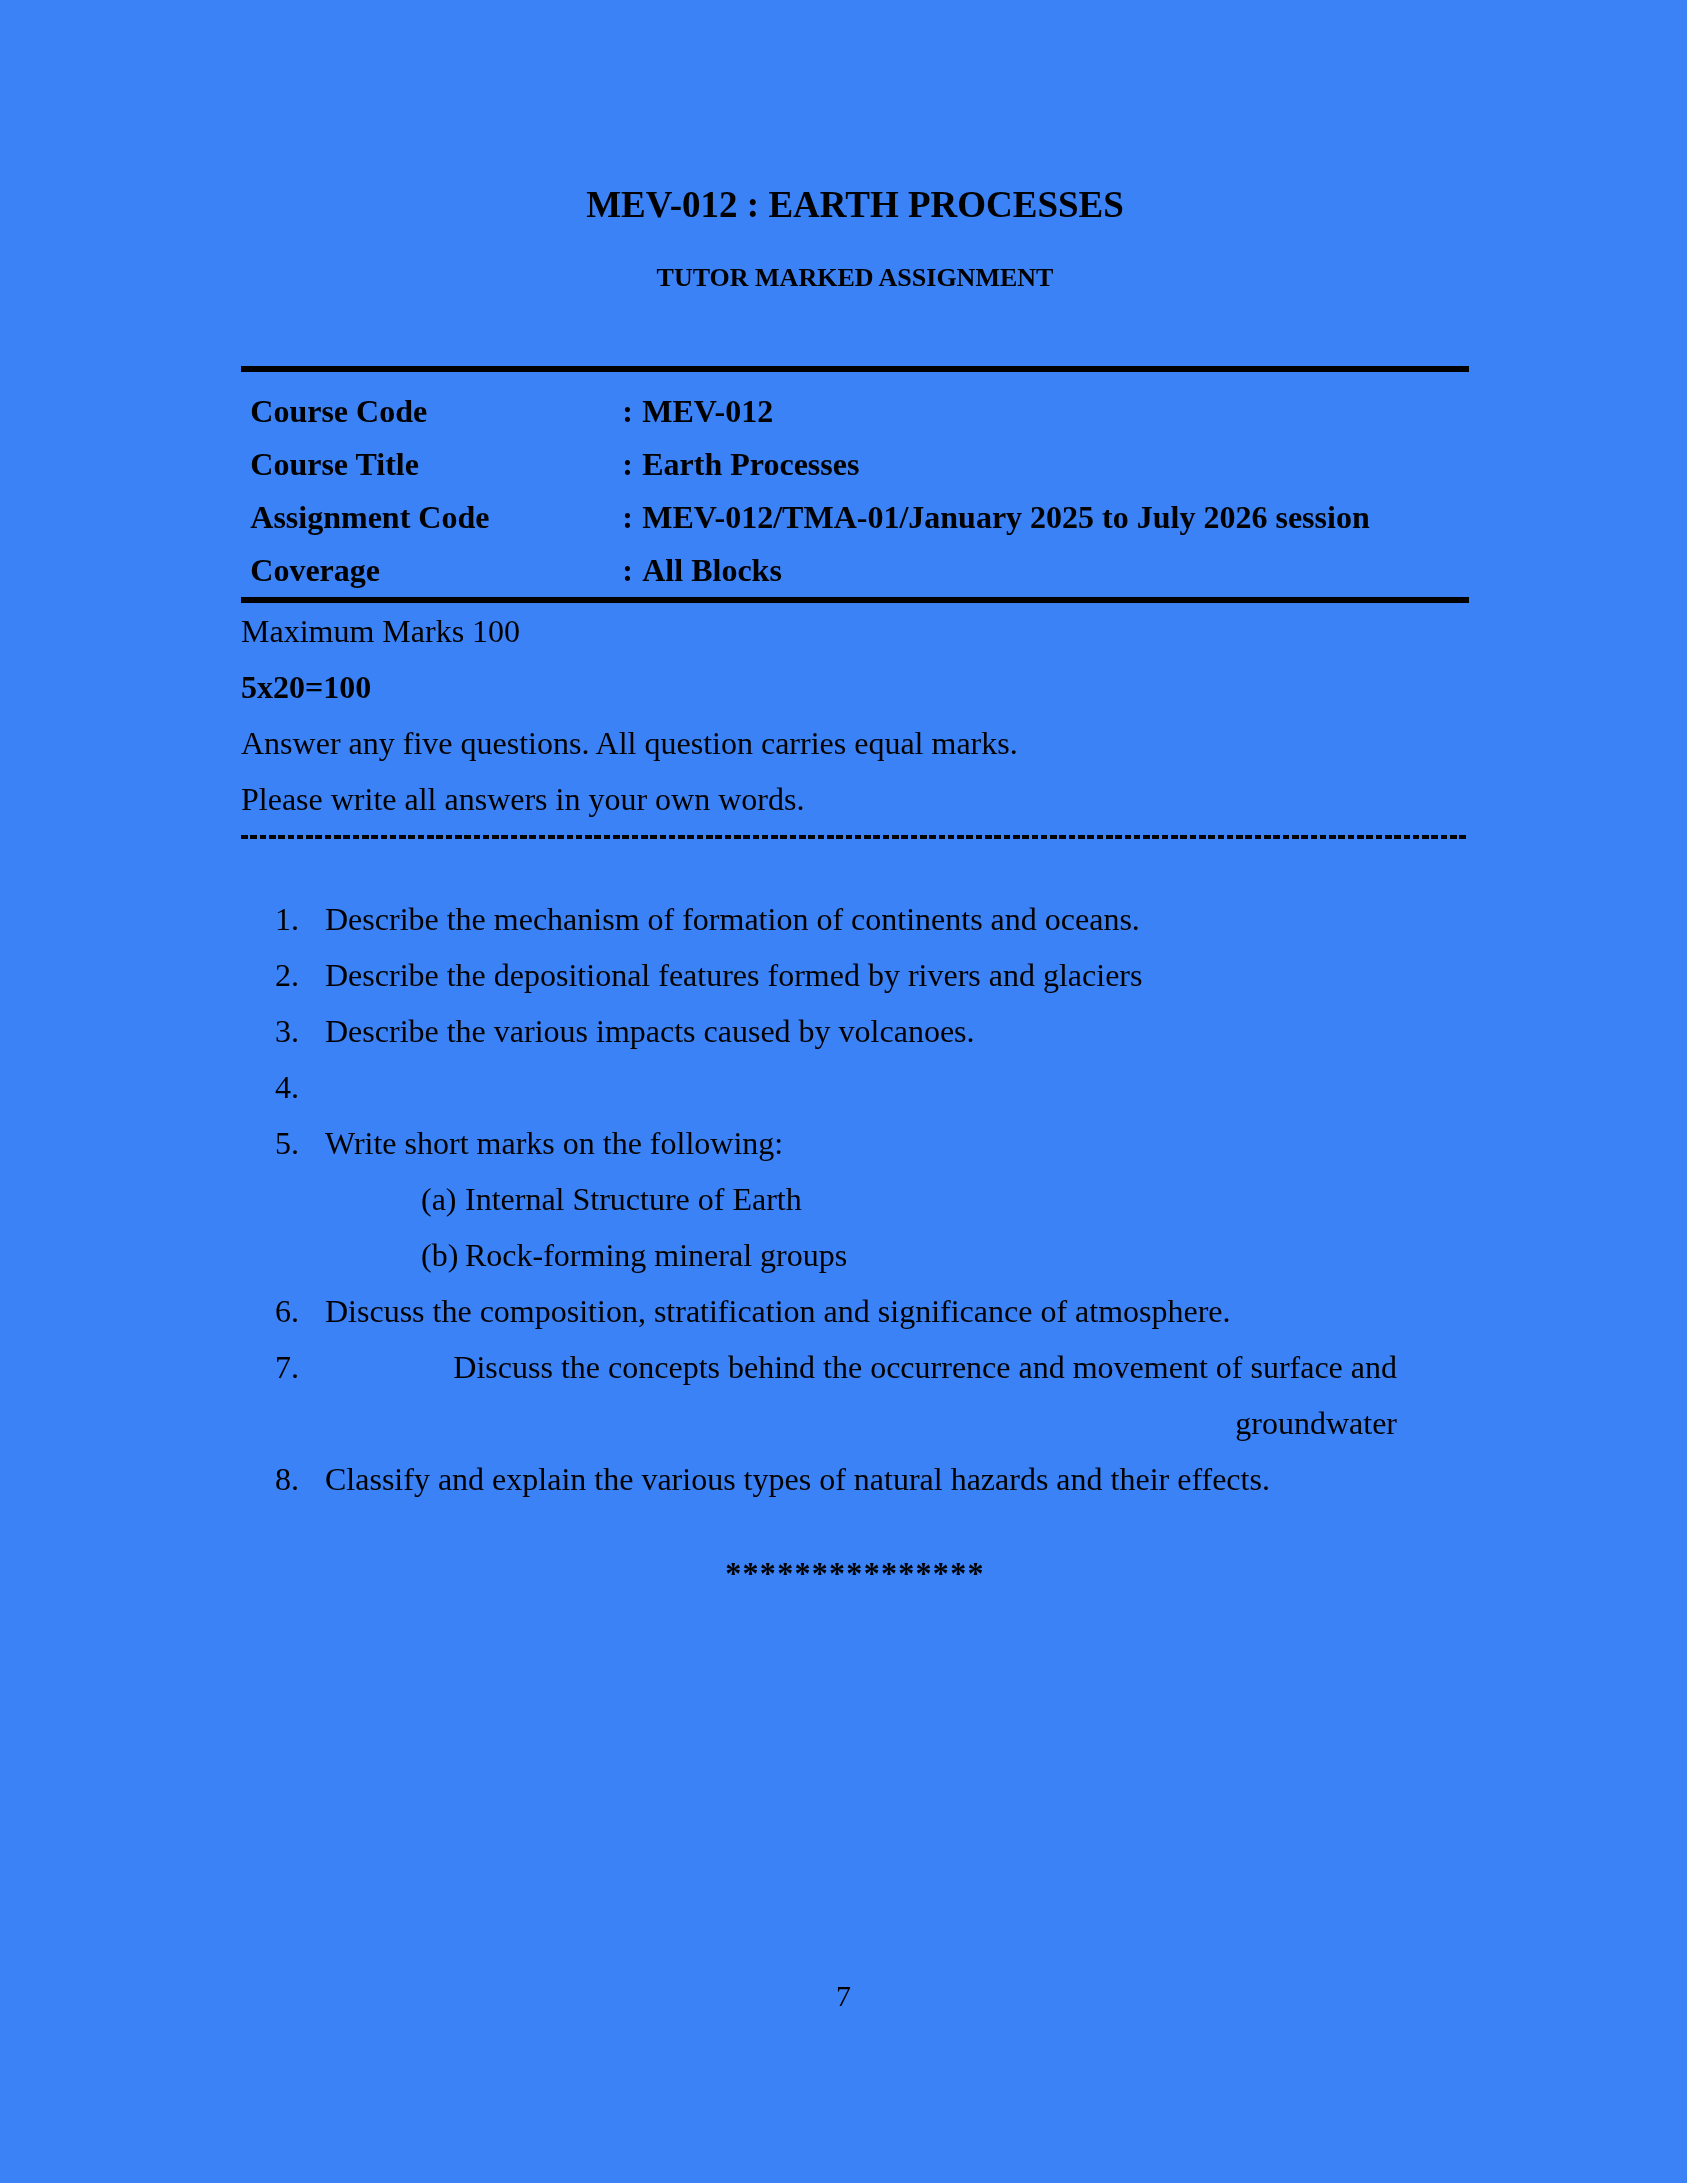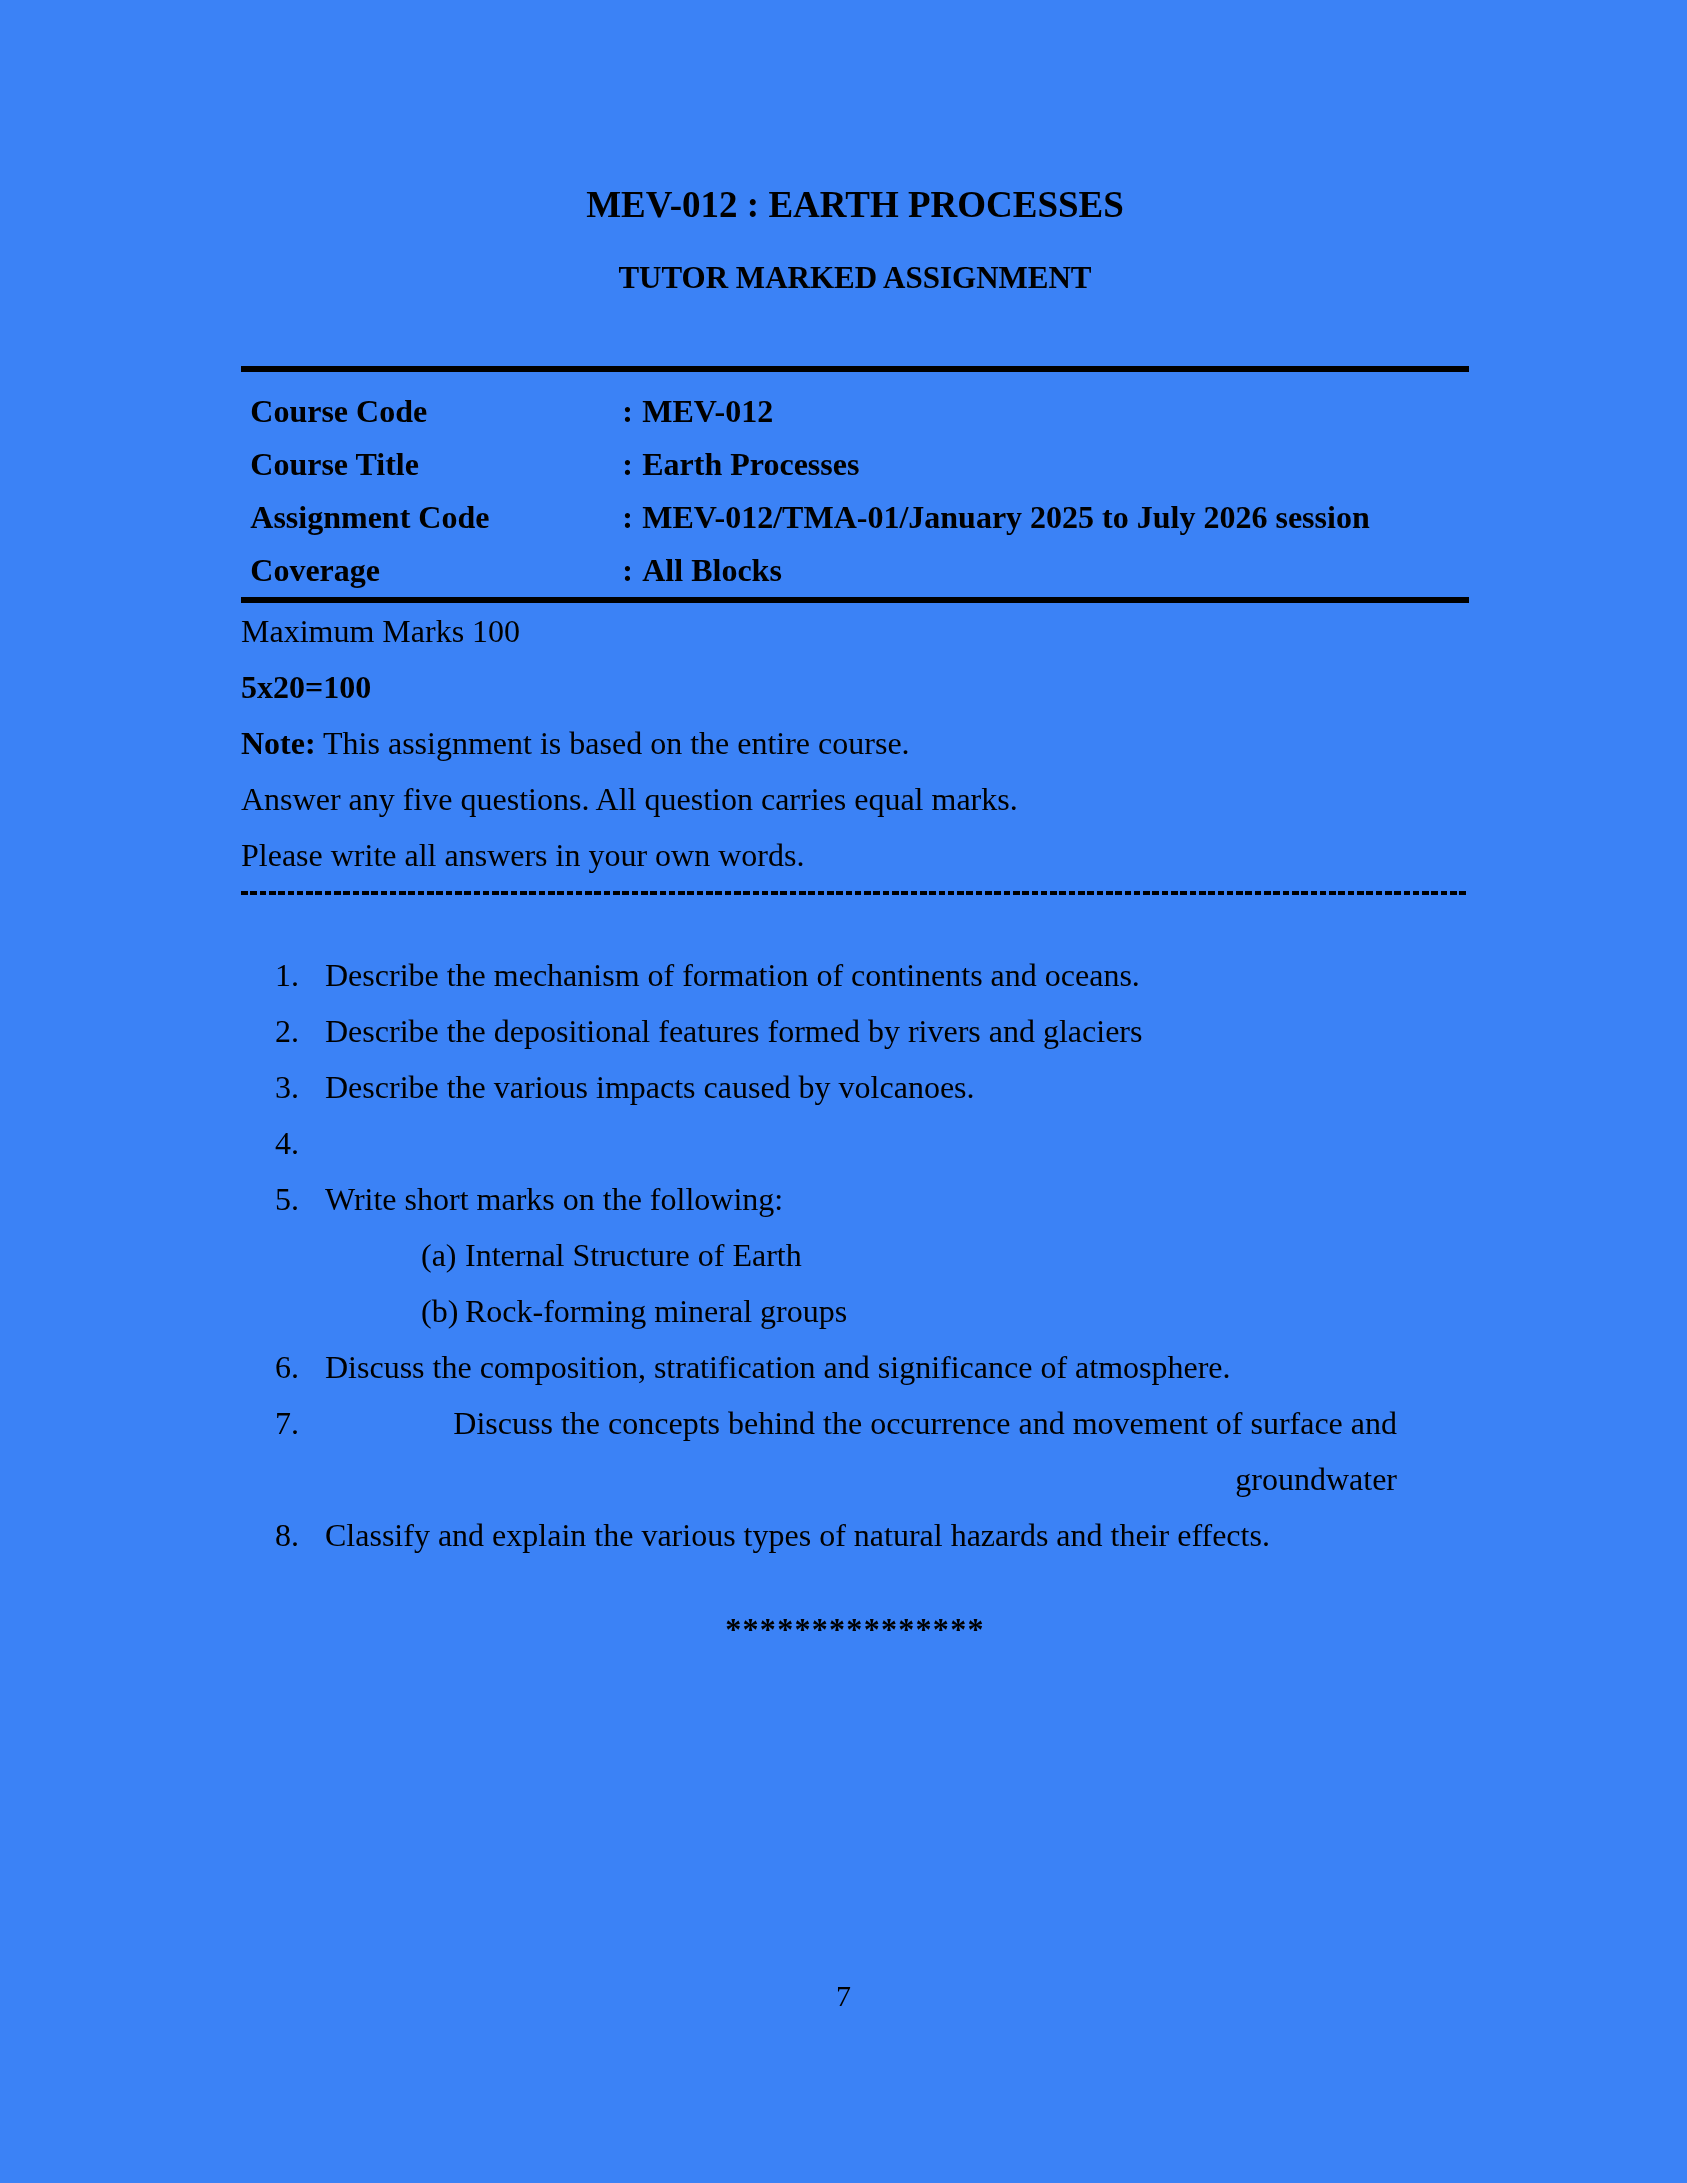--- a/index.html
+++ b/index.html
@@ -18,21 +18,21 @@
   }
   .doc-title {
     text-align: center;
     font-weight: bold;
     font-size: 37px;
     line-height: 40px;
   }
   .doc-subtitle {
     text-align: center;
     font-weight: bold;
-    font-size: 31px;
+    font-size: 26px;
     line-height: 37px;
     margin-top: 34px;
   }
   .info-table {
     margin-top: 70px;
     border-top: 6px solid #000;
     border-bottom: 6px solid #000;
     padding: 5.3px 0 8px 0;
   }
   .info-row {
@@ -111,23 +111,20 @@
     <div class="info-row">
       <span class="info-label">Coverage</span>
       <span class="info-sep">:</span>
       <span class="info-value">All Blocks</span>
     </div>
   </div>
 
   <div class="marks-line">Maximum Marks 100</div>
   <div class="marks-line bold">5x20=100</div>
 
-  <div class="note-line">
-    <span class="note-label">Note:</span><span> This assignment is based on the entire course.</span>
-  </div>
   <div class="note-line">Answer any five questions. All question carries equal marks.</div>
   <div class="note-line">Please write all answers in your own words.</div>
 
   <div class="dashed-separator"></div>
 
   <div class="questions">
 
     <div class="question">
       <span class="q-num">1.</span>
       <span class="q-text">Describe the mechanism of formation of continents and oceans.</span>

